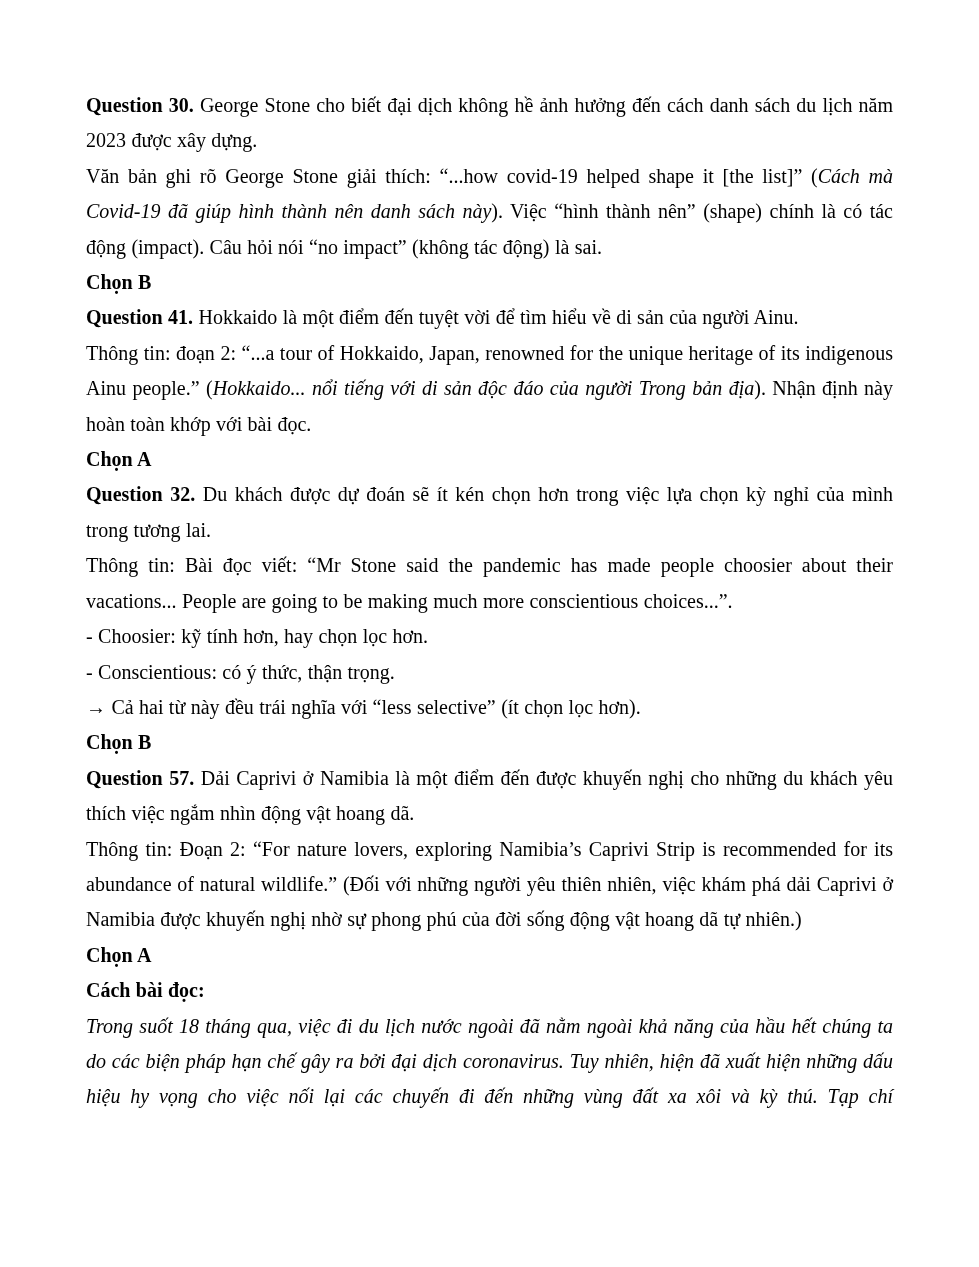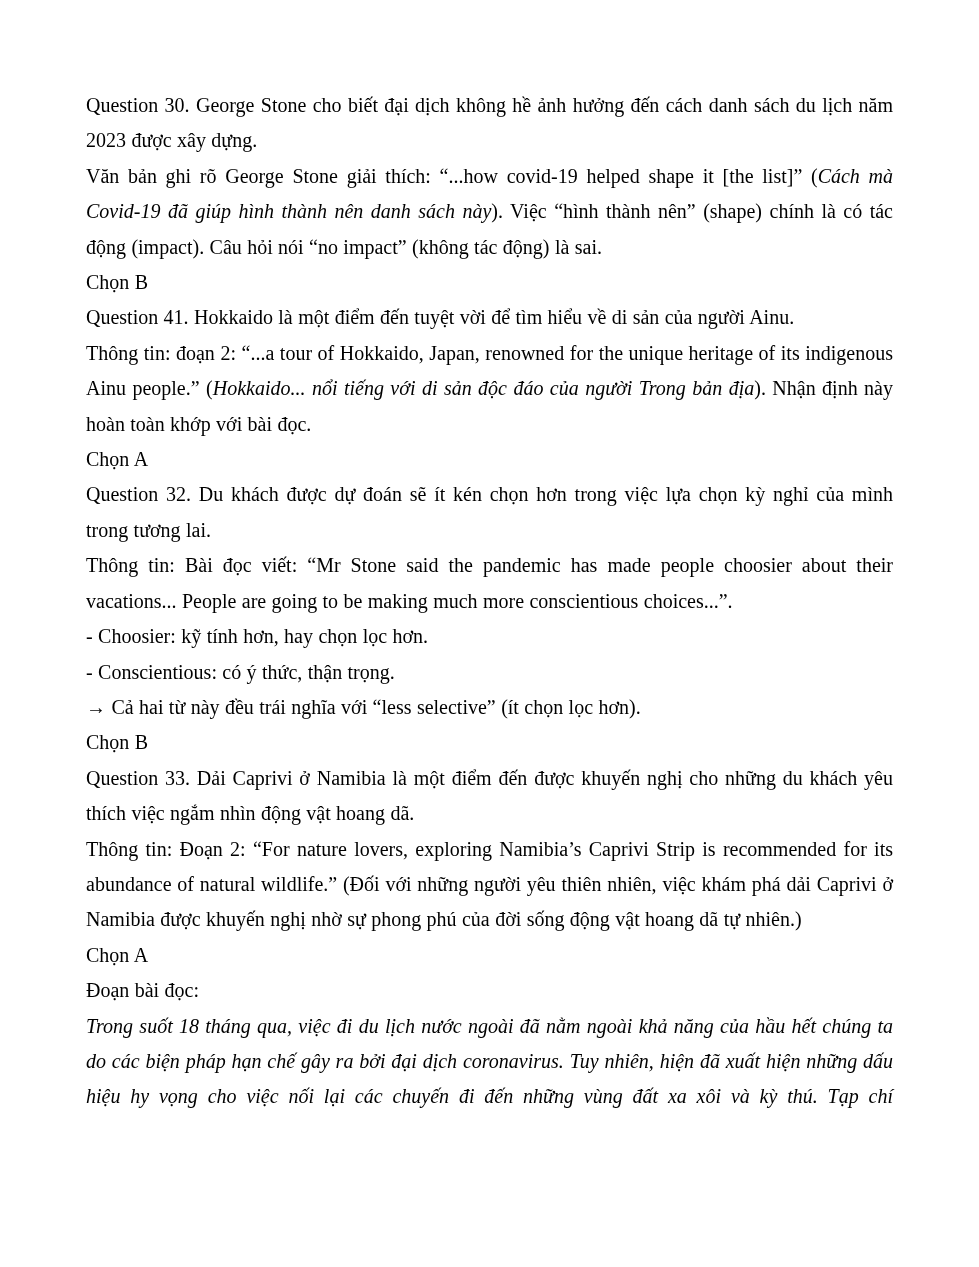--- a/index.html
+++ b/index.html
@@ -23,21 +23,21 @@
   }
   .doc p.para {
     margin: 0;
     padding: 0;
     font-size: 20px;
     line-height: 35.4px;
     text-align: justify;
     text-justify: inter-word;
     word-spacing: 0.02em;
   }
-  .doc .bold   { font-weight: normal; }
+  .doc .bold   { font-weight: bold; }
   .doc .italic { font-style: italic; }
   
   .doc p.fill  { text-align-last: justify; font-style: italic; }
 </style>
 </head>
 <body>
 
 <main class="page">
   <div class="doc" id="doc">
       <p class="para"><span class="bold">Question 30. </span><span>George Stone cho biết đại dịch không hề ảnh hưởng đến cách danh sách du lịch năm 2023 được xây dựng.</span></p>
@@ -45,19 +45,19 @@
       <p class="para"><span class="bold">Chọn B</span></p>
       <p class="para"><span class="bold">Question 41. </span><span>Hokkaido là một điểm đến tuyệt vời để tìm hiểu về di sản của người Ainu.</span></p>
       <p class="para"><span>Thông tin: đoạn 2: “...a tour of Hokkaido, Japan, renowned for the unique heritage of its indigenous Ainu people.” (</span><span class="italic">Hokkaido... nổi tiếng với di sản độc đáo của người Trong bản địa</span><span>). Nhận định này hoàn toàn khớp với bài đọc.</span></p>
       <p class="para"><span class="bold">Chọn A</span></p>
       <p class="para"><span class="bold">Question 32. </span><span>Du khách được dự đoán sẽ ít kén chọn hơn trong việc lựa chọn kỳ nghỉ của mình trong tương lai.</span></p>
       <p class="para"><span>Thông tin: Bài đọc viết: “Mr Stone said the pandemic has made people choosier about their vacations... People are going to be making much more conscientious choices...”.</span></p>
       <p class="para"><span>- Choosier: kỹ tính hơn, hay chọn lọc hơn.</span></p>
       <p class="para"><span>- Conscientious: có ý thức, thận trọng.</span></p>
       <p class="para"><span>→ Cả hai từ này đều trái nghĩa với “less selective” (ít chọn lọc hơn).</span></p>
       <p class="para"><span class="bold">Chọn B</span></p>
-      <p class="para"><span class="bold">Question 33. </span><span>Dải Caprivi ở Namibia là một điểm đến được khuyến nghị cho những du khách yêu thích việc ngắm nhìn động vật hoang dã.</span></p>
+      <p class="para"><span class="bold">Question 57. </span><span>Dải Caprivi ở Namibia là một điểm đến được khuyến nghị cho những du khách yêu thích việc ngắm nhìn động vật hoang dã.</span></p>
       <p class="para"><span>Thông tin: Đoạn 2: “For nature lovers, exploring Namibia’s Caprivi Strip is recommended for its abundance of natural wildlife.” (Đối với những người yêu thiên nhiên, việc khám phá dải Caprivi ở Namibia được khuyến nghị nhờ sự phong phú của đời sống động vật hoang dã tự nhiên.)</span></p>
       <p class="para"><span class="bold">Chọn A</span></p>
-      <p class="para"><span class="bold">Đoạn bài đọc:</span></p>
+      <p class="para"><span class="bold">Cách bài đọc:</span></p>
       <p class="para fill"><span>Trong suốt 18 tháng qua, việc đi du lịch nước ngoài đã nằm ngoài khả năng của hầu hết chúng ta do các biện pháp hạn chế gây ra bởi đại dịch coronavirus. Tuy nhiên, hiện đã xuất hiện những dấu hiệu hy vọng cho việc nối lại các chuyến đi đến những vùng đất xa xôi và kỳ thú. Tạp chí</span></p>
     </div>
 </main>
 
 </body></html>

